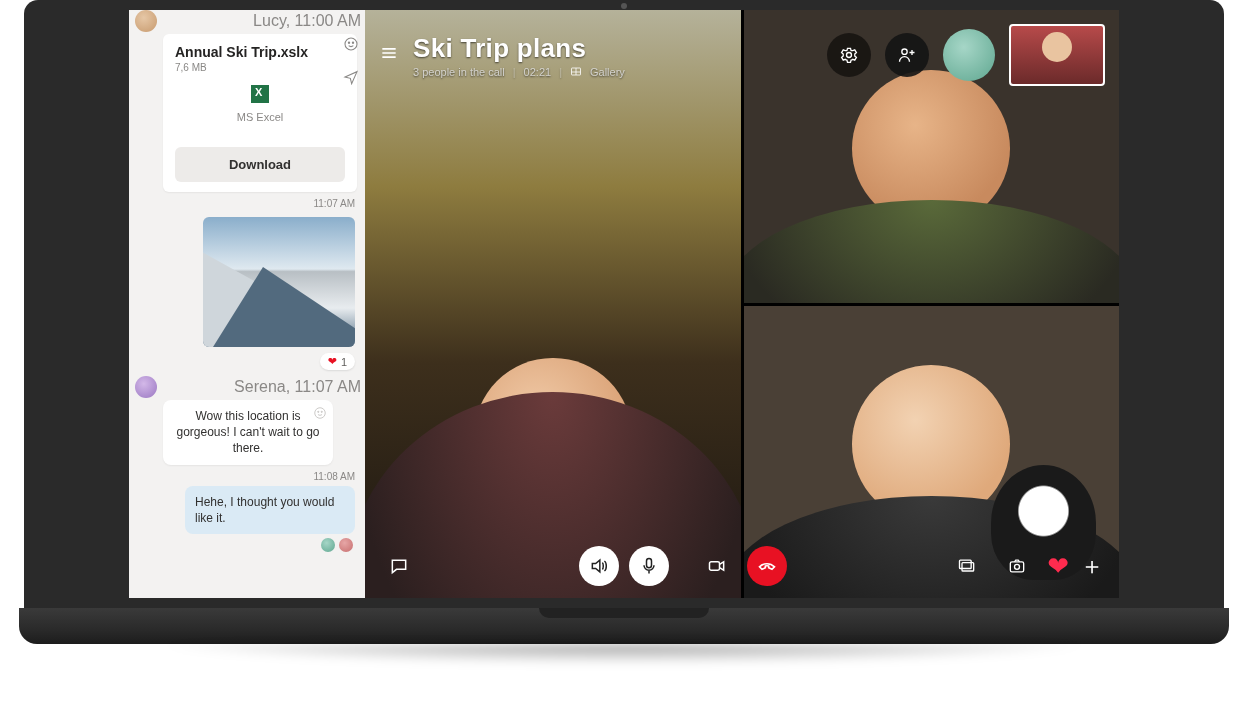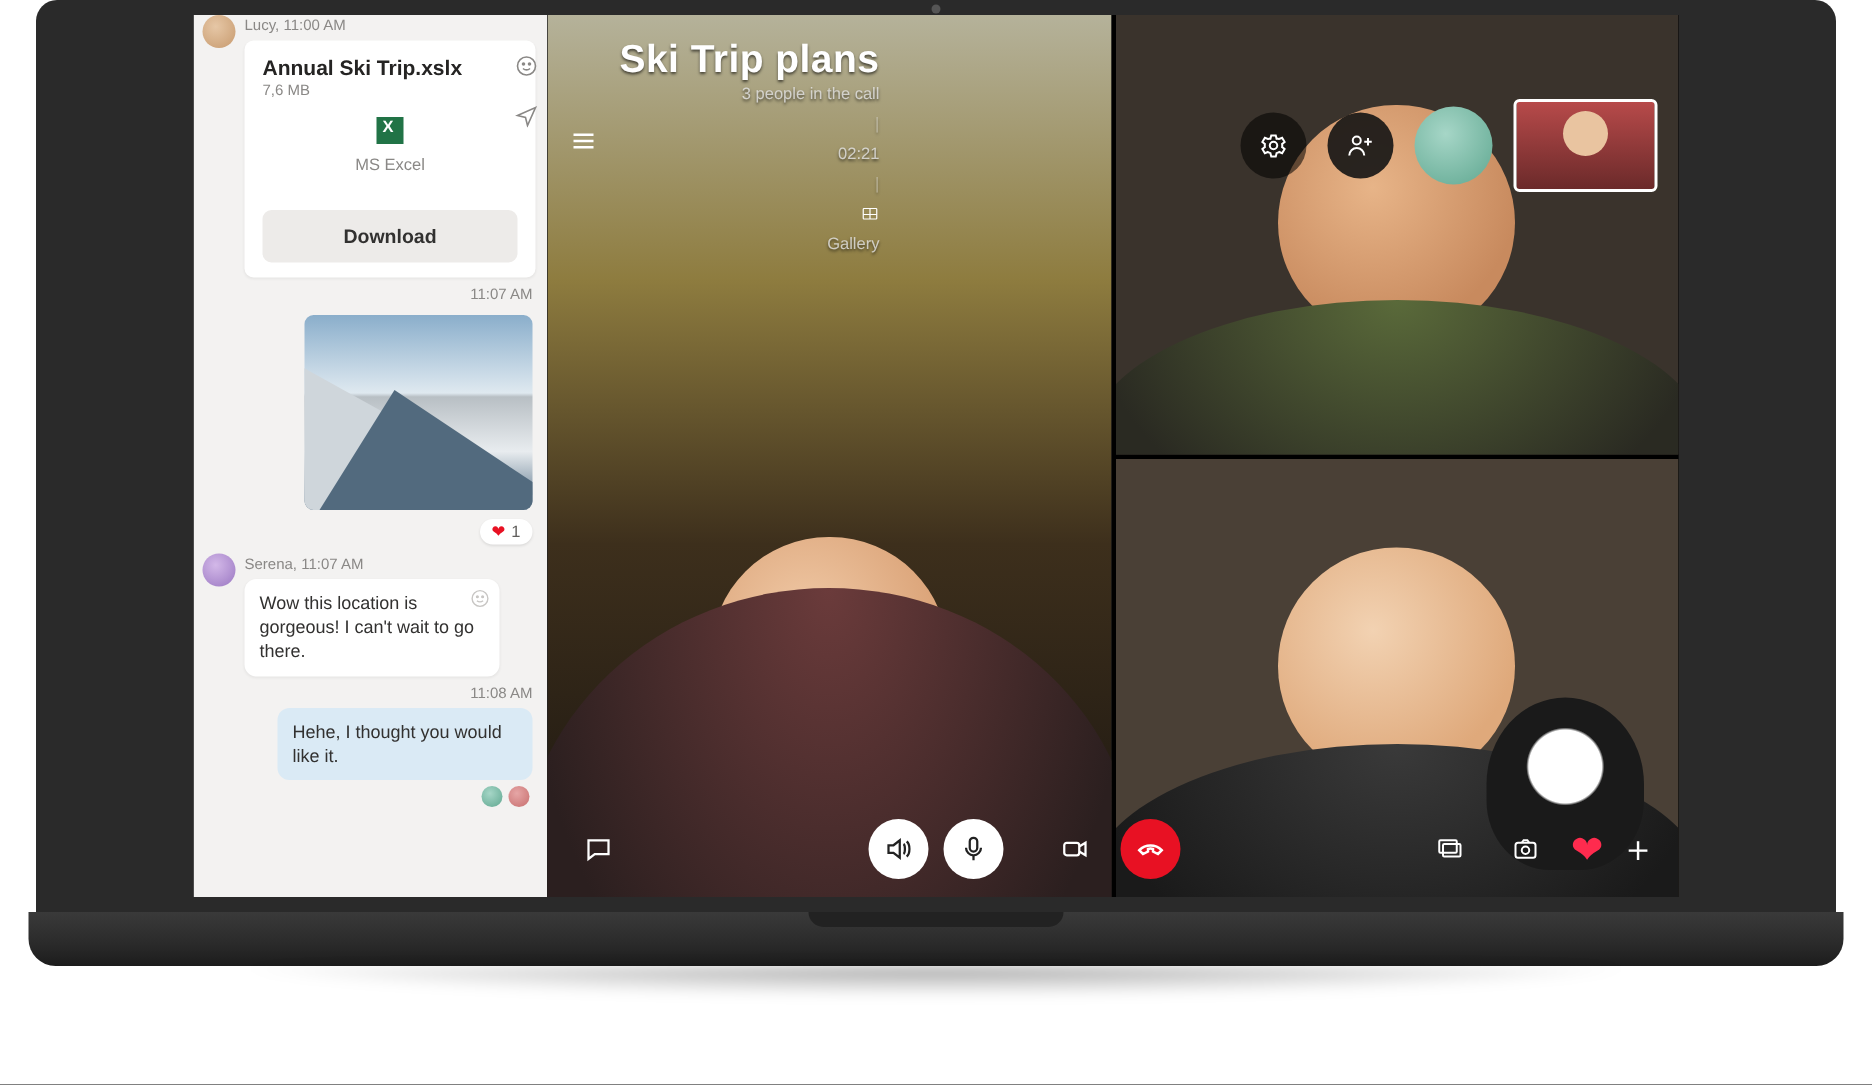--- a/index.html
+++ b/index.html
@@ -82,22 +82,23 @@
   }
   .call-pane {
     flex: 1;
     position: relative;
     background: #111;
   }
 
   
   .msg-meta {
     color: #8a8886;
-    font-size: 10px;
-    padding: 2px 14px 2px 34px;
+    font-size: 16px;
+    padding: 2px 4px 2px 34px;
+    text-align: right;
   }
   .avatar {
     width: 24px; height: 24px;
     border-radius: 50%;
     flex-shrink: 0;
     display: inline-block;
   }
   .row { position: relative; }
   .row .avatar.small {
     position: absolute;
@@ -148,20 +149,21 @@
     line-height: 1.35;
     margin: 2px 10px;
   }
   .bubble-out {
     background:#daeaf5; color:#323130; margin-left:auto;
   }
   .bubble-in {
     background:#fff; color:#323130; margin-left:34px;
     box-shadow: 0 1px 2px rgba(0,0,0,.06);
     position: relative;
+    text-align: center;
   }
   .bubble-in .emoji-corner {
     position:absolute; right:6px; top:6px; color:#c8c6c4;
   }
   .photo-thumb {
     width:152px; height:130px; border-radius:6px;
     margin:6px 10px 2px auto;
     background: linear-gradient(180deg,#8aaecb 0%, #dfe9f0 40%, #b8bfc4 42%, #e8ecef 70%, #4f6b82 100%);
     position: relative; overflow:hidden;
   }
@@ -264,21 +266,20 @@
   .call-header > * { pointer-events:auto; }
   .hamburger svg{width:20px;height:20px;}
   .title-block h1{
     font-size:26px; font-weight:700; letter-spacing:.3px;
     text-shadow: 0 1px 2px rgba(0,0,0,.6);
   }
   .subline{
     display:flex; align-items:flex-end; gap:8px;
     font-size:11px; color:#e6e6e6cc; margin-top:2px;
     text-shadow: 0 1px 2px rgba(0,0,0,.6);
-    flex-direction: column;
   }
   .subline .sep{opacity:.5}
   .call-header .spacer{flex:1}
   .circle-btn{
     width:44px;height:44px;border-radius:50%;
     background:rgba(0,0,0,.55);
     display:flex;align-items:center;justify-content:center;
     color:#fff; cursor:pointer;
   }
   .circle-btn.dark{background:rgba(20,20,20,.9);}

